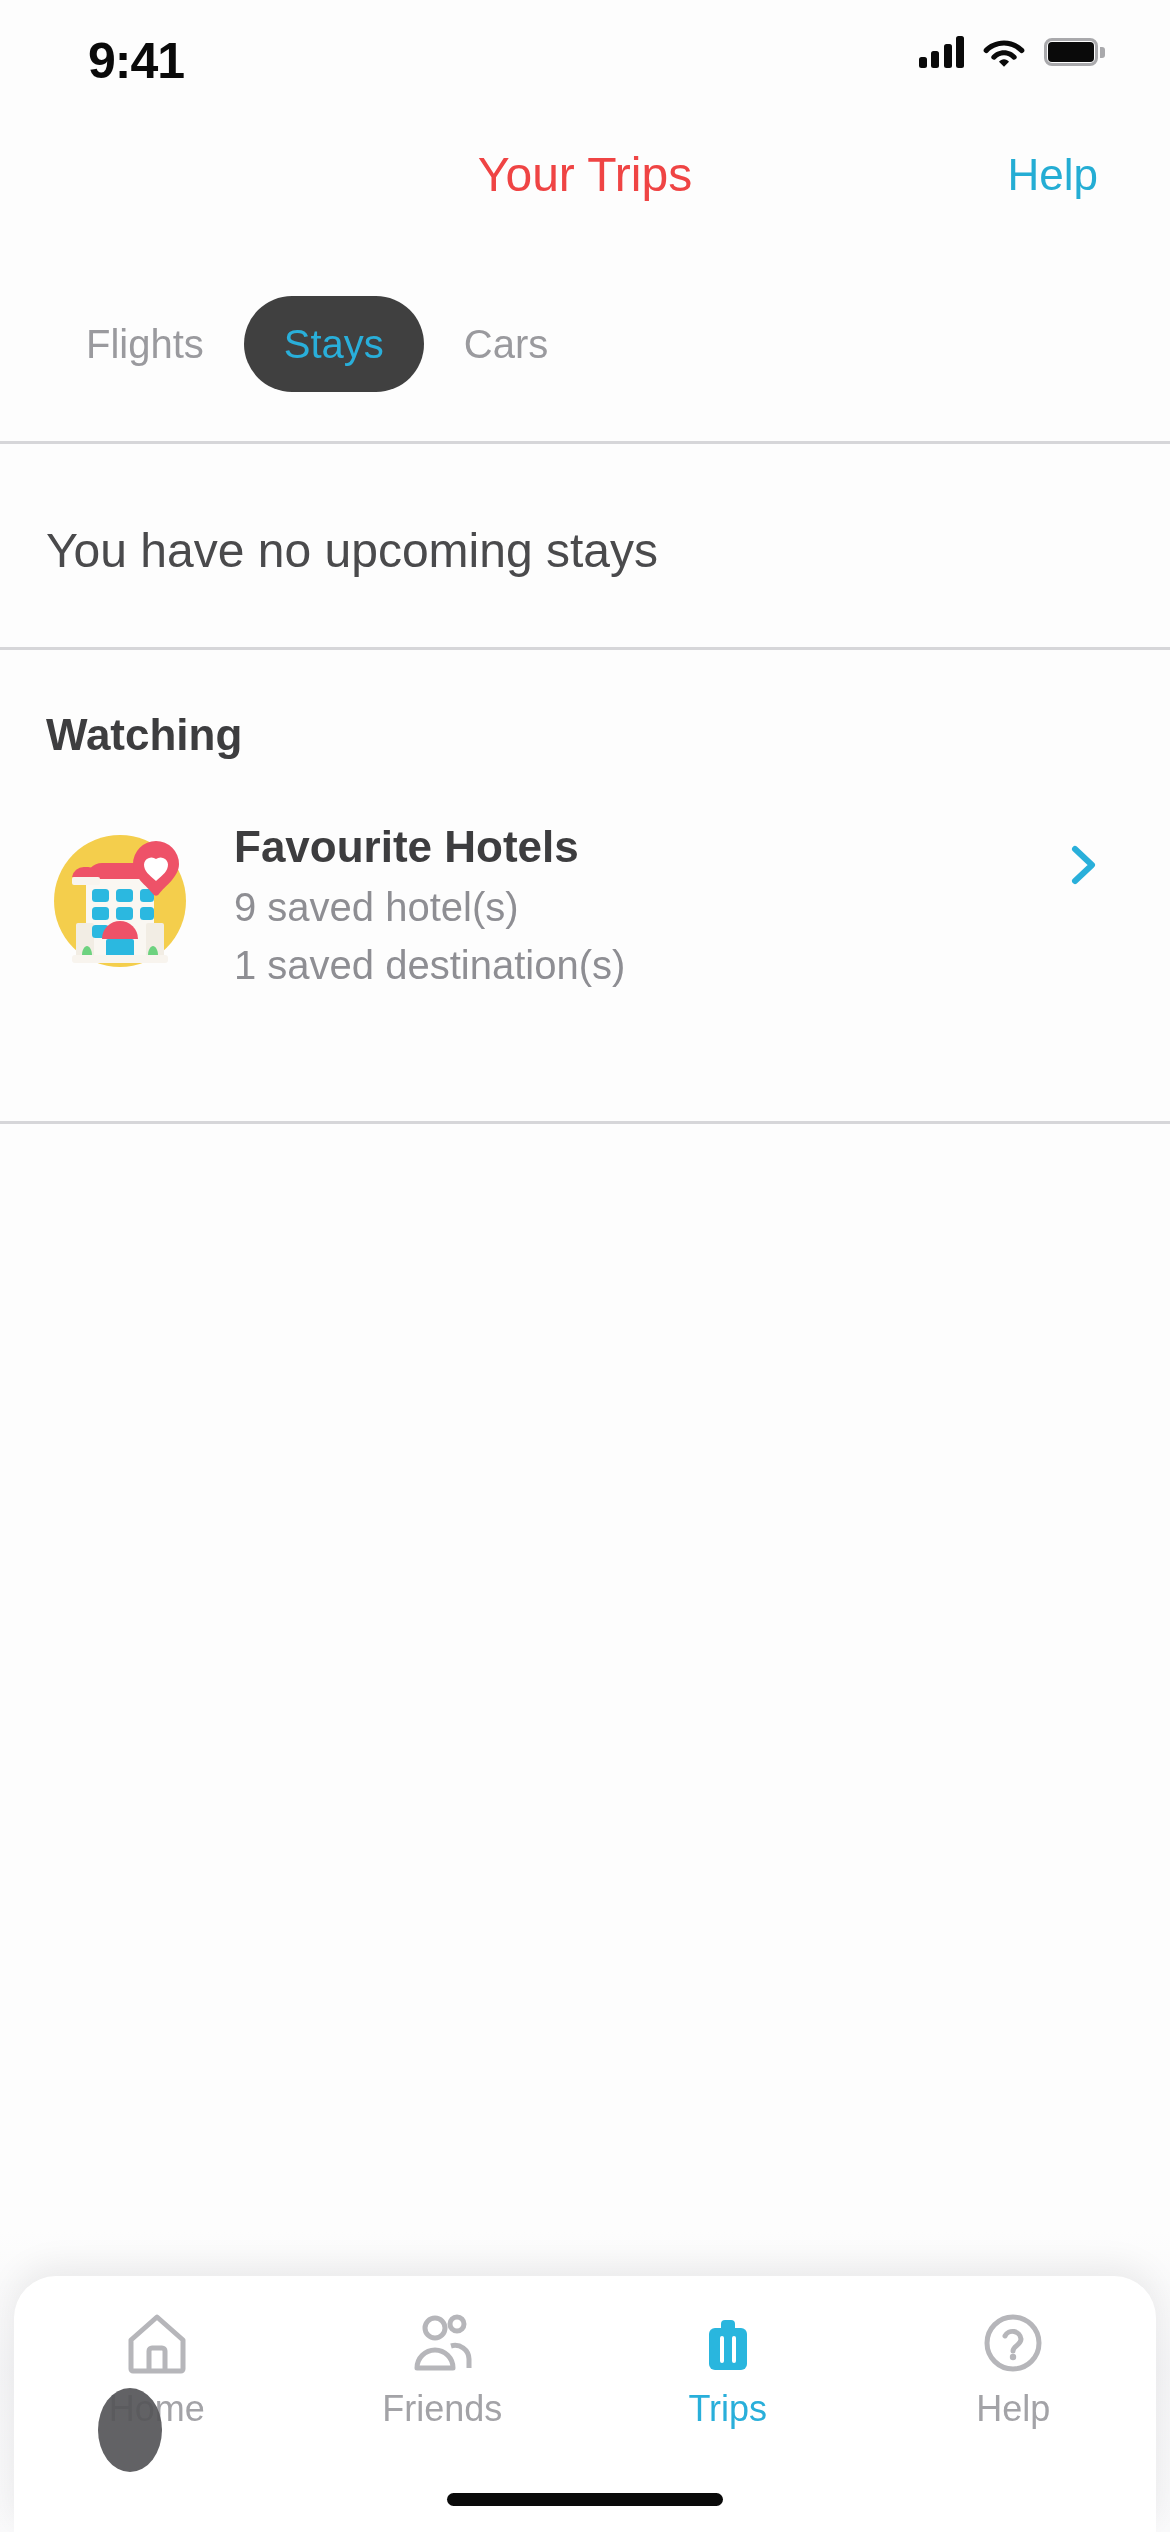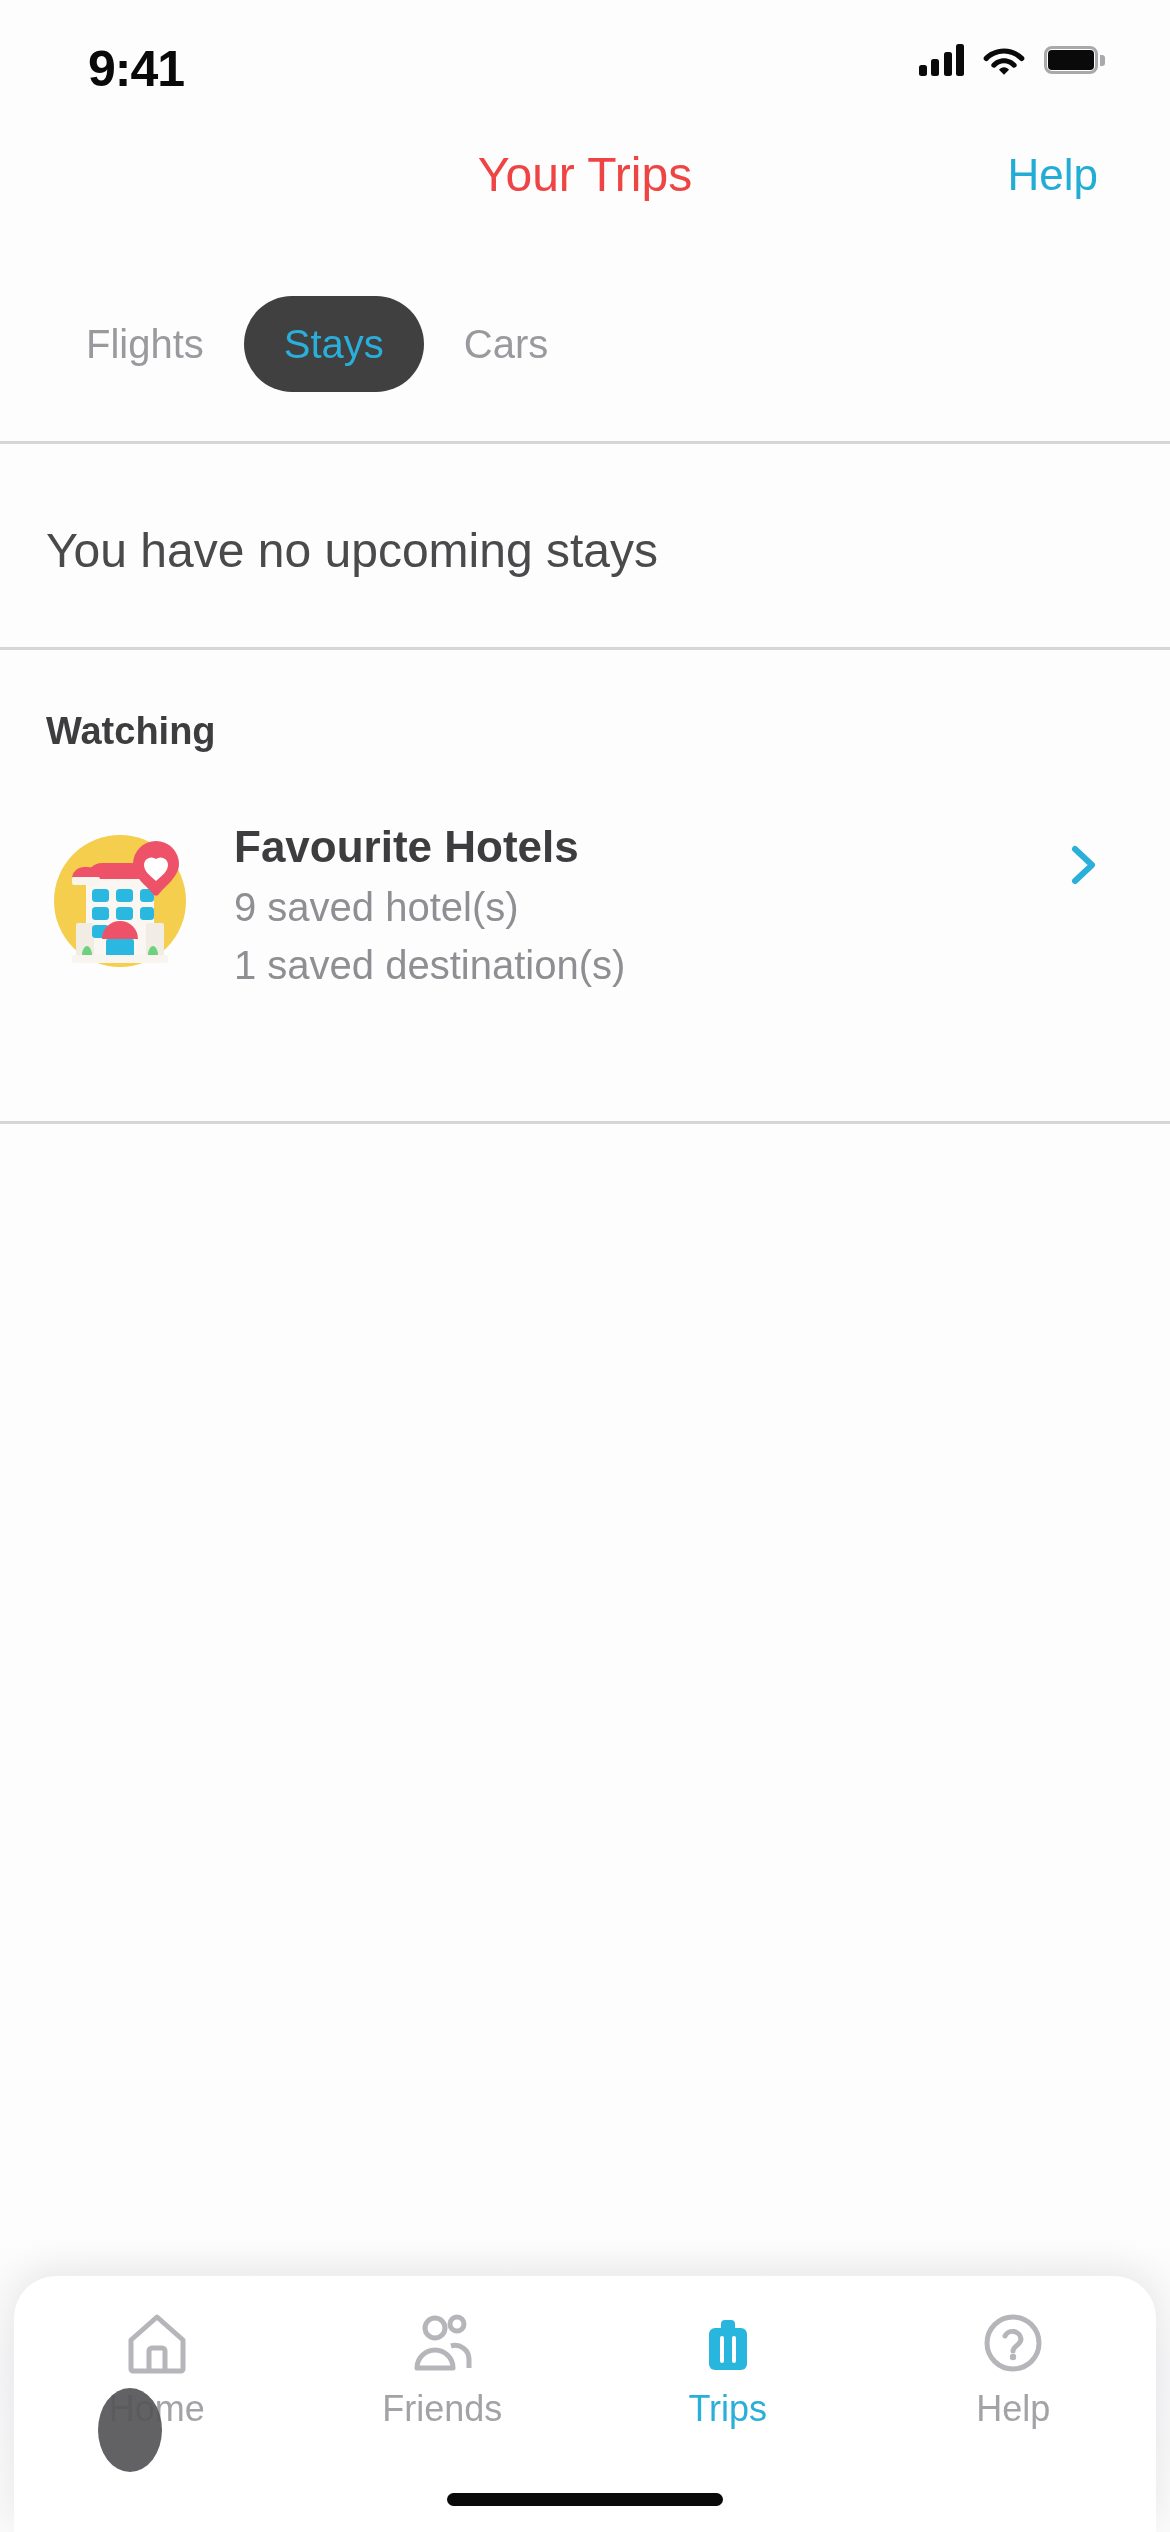--- a/index.html
+++ b/index.html
@@ -7,21 +7,21 @@
     width:1170px; height:2532px;
     background:#FFFFFF;
     font-family:"Liberation Sans", sans-serif;
     -webkit-font-smoothing:antialiased;
     overflow:hidden;
   }
   #screen { position:relative; width:1170px; height:2532px; background:#FDFDFD; }
 
   
   .statusbar {
-    position:absolute; top:12px; left:0; width:1170px; height:130px;
+    position:absolute; top:4px; left:0; width:1170px; height:130px;
   }
   .sb-time {
     position:absolute; left:88px; top:28px;
     font-size:50px; font-weight:bold; color:#0A0A0A;
     letter-spacing:-1px;
   }
   .sb-right {
     position:absolute; right:72px; top:32px;
     display:flex; align-items:center; gap:19px;
   }
@@ -83,21 +83,21 @@
     position:absolute; top:470px; left:46px; width:1080px; height:160px;
     display:flex; align-items:center;
   }
   .empty-state-text {
     font-size:48px; color:#4A4A4C; font-weight:400;
   }
 
   
   .section-title {
     position:absolute; top:710px; left:46px;
-    font-size:38px; color:#3D3D3F; font-weight:bold;
+    font-size:44px; color:#3D3D3F; font-weight:bold;
   }
 
   .watch-row {
     position:absolute; top:810px; left:0; width:1170px; height:300px;
     display:flex; align-items:flex-start; cursor:pointer;
   }
   .watch-thumb {
     position:relative; margin-left:46px; margin-top:17px;
     width:148px; height:148px; flex:none;
   }

